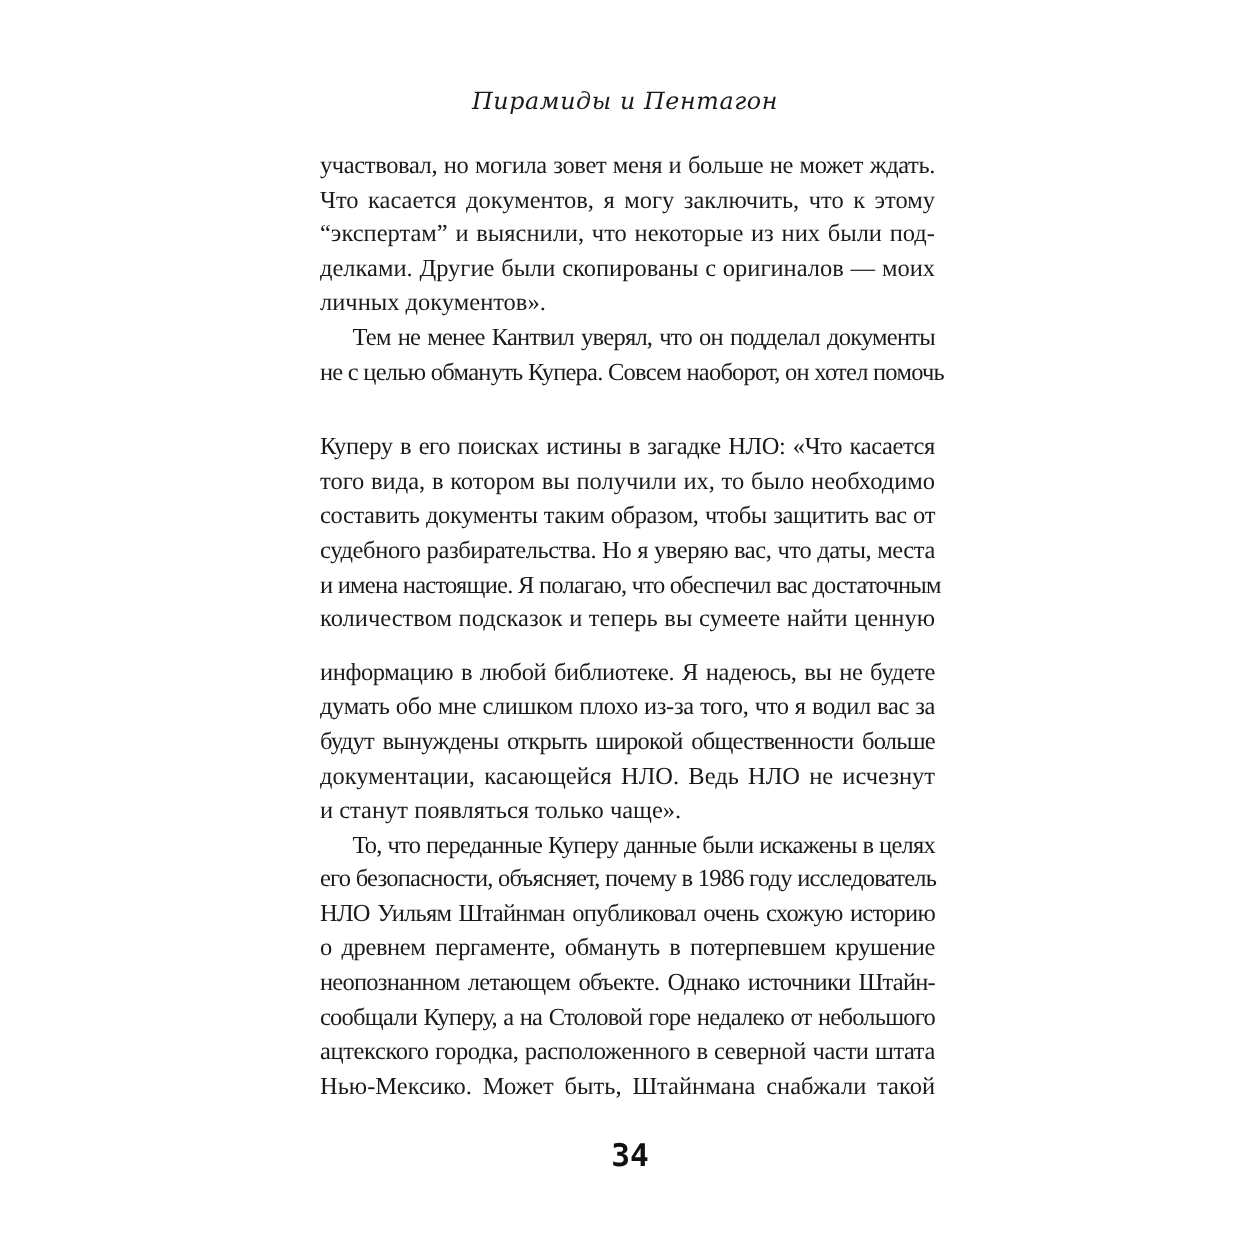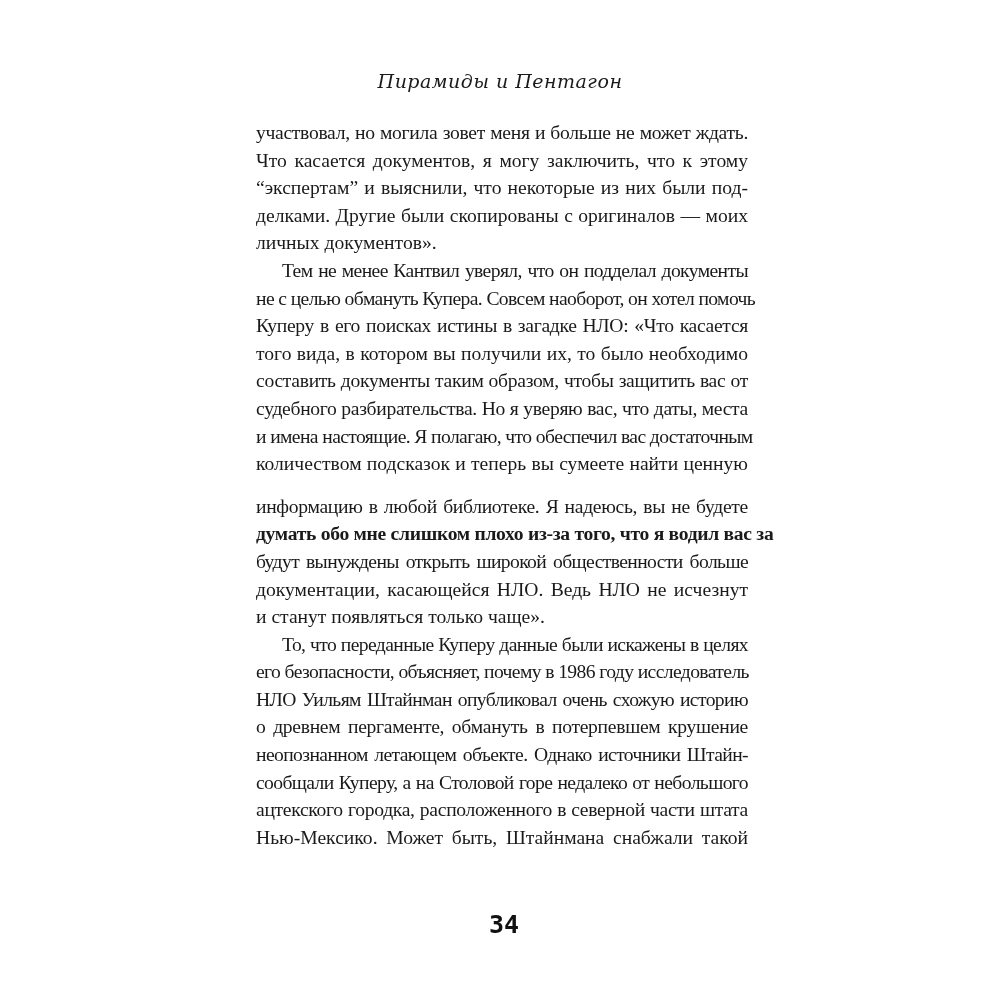--- a/index.html
+++ b/index.html
@@ -49,28 +49,28 @@
     <div>
       <span class="line" style="letter-spacing: -0.3px;">участвовал, но могила зовет меня и больше не может ждать.</span>
       <span class="line">Что касается документов, я могу заключить, что к этому</span>
       <span class="line">“экспертам” и выяснили, что некоторые из них были под-</span>
       <span class="line">делками. Другие были скопированы с оригиналов — моих</span>
       <span class="line last">личных документов».</span>
     </div>
     <div>
       <span class="line indent" style="letter-spacing: -0.6px; font-family: Liberation Serif, serif;">Тем не менее Кантвил уверял, что он подделал документы</span>
       <span class="line" style="letter-spacing: -0.6px;">не с целью обмануть Купера. Совсем наоборот, он хотел помочь</span>
-      <span class="line" style="letter-spacing: -0.3px;">Куперу в его поисках истины в загадке НЛО: «Что касается</span>
+      <span class="line" style="letter-spacing: -0.3px; margin-top: 32px;">Куперу в его поисках истины в загадке НЛО: «Что касается</span>
       <span class="line">того вида, в котором вы получили их, то было необходимо</span>
       <span class="line" style="letter-spacing: -0.3px;">составить документы таким образом, чтобы защитить вас от</span>
       <span class="line" style="letter-spacing: -0.3px;">судебного разбирательства. Но я уверяю вас, что даты, места</span>
       <span class="line" style="letter-spacing: -0.6px;">и имена настоящие. Я полагаю, что обеспечил вас достаточным</span>
       <span class="line">количеством подсказок и теперь вы сумеете найти ценную</span>
       <span class="line" style="letter-spacing: -0.3px; margin-top: 15px;">информацию в любой библиотеке. Я надеюсь, вы не будете</span>
-      <span class="line" style="letter-spacing: -0.3px; font-weight: bold;">думать обо мне слишком плохо из-за того, что я водил вас за</span>
+      <span class="line" style="letter-spacing: -0.3px;">думать обо мне слишком плохо из-за того, что я водил вас за</span>
       <span class="line" style="letter-spacing: -0.6px;">будут вынуждены открыть широкой общественности больше</span>
       <span class="line">документации, касающейся НЛО. Ведь НЛО не исчезнут</span>
       <span class="line last">и станут появляться только чаще».</span>
     </div>
     <div>
       <span class="line indent" style="letter-spacing: -0.6px;">То, что переданные Куперу данные были искажены в целях</span>
       <span class="line" style="letter-spacing: -0.6px;">его безопасности, объясняет, почему в 1986 году исследователь</span>
       <span class="line" style="letter-spacing: -0.6px;">НЛО Уильям Штайнман опубликовал очень схожую историю</span>
       <span class="line" style="letter-spacing: -0.3px;">о древнем пергаменте, обмануть в потерпевшем крушение</span>
       <span class="line" style="letter-spacing: -0.6px;">неопознанном летающем объекте. Однако источники Штайн-</span>

